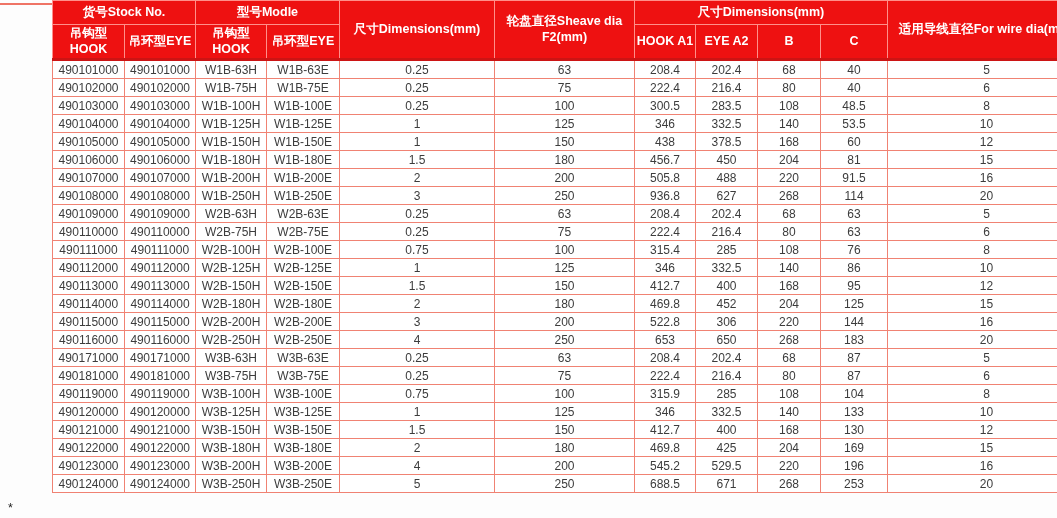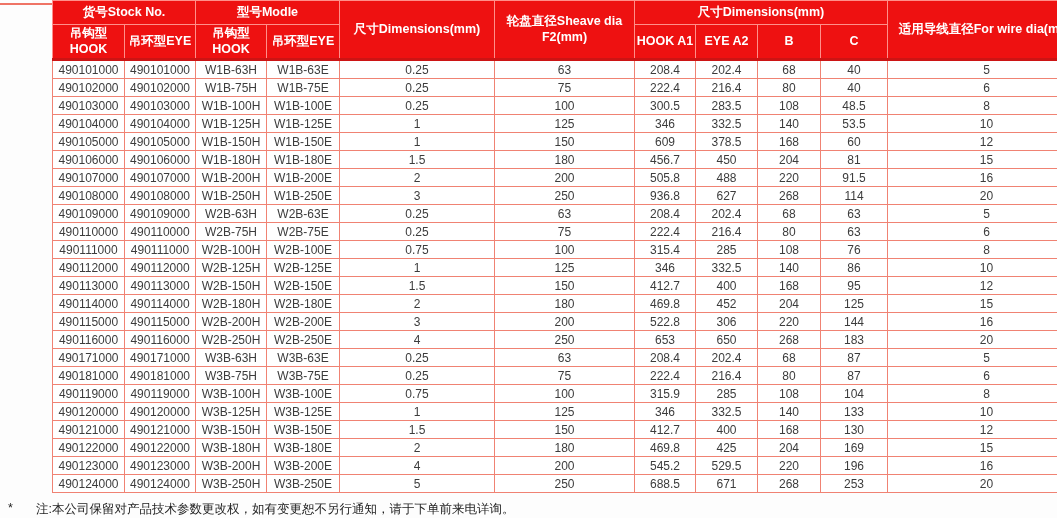--- a/index.html
+++ b/index.html
@@ -157,21 +157,21 @@
         <td>53.5</td>
         <td>10</td>
       </tr>
       <tr>
         <td>490105000</td>
         <td>490105000</td>
         <td>W1B-150H</td>
         <td>W1B-150E</td>
         <td>1</td>
         <td>150</td>
-        <td>609</td>
+        <td>438</td>
         <td>378.5</td>
         <td>168</td>
         <td>60</td>
         <td>12</td>
       </tr>
       <tr>
         <td>490106000</td>
         <td>490106000</td>
         <td>W1B-180H</td>
         <td>W1B-180E</td>
@@ -415,14 +415,13 @@
         <td>671</td>
         <td>268</td>
         <td>253</td>
         <td>20</td>
       </tr>
     </tbody>
 </table>
 
 <div class="note-row">
   <span class="note-star">*</span>
-  <span>注:本公司保留对产品技术参数更改权，如有变更恕不另行通知，请于下单前来电详询。</span>
 </div>
 
 </body></html>

